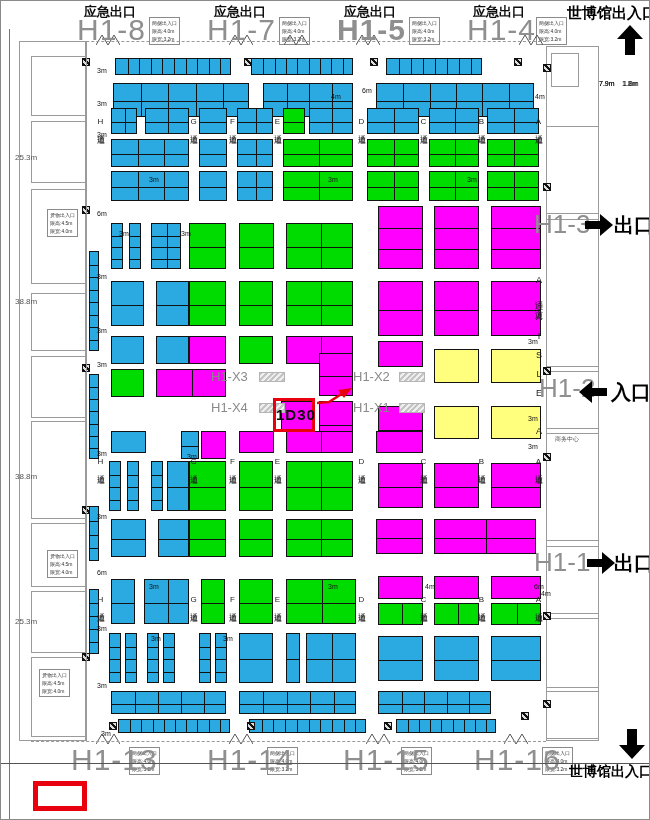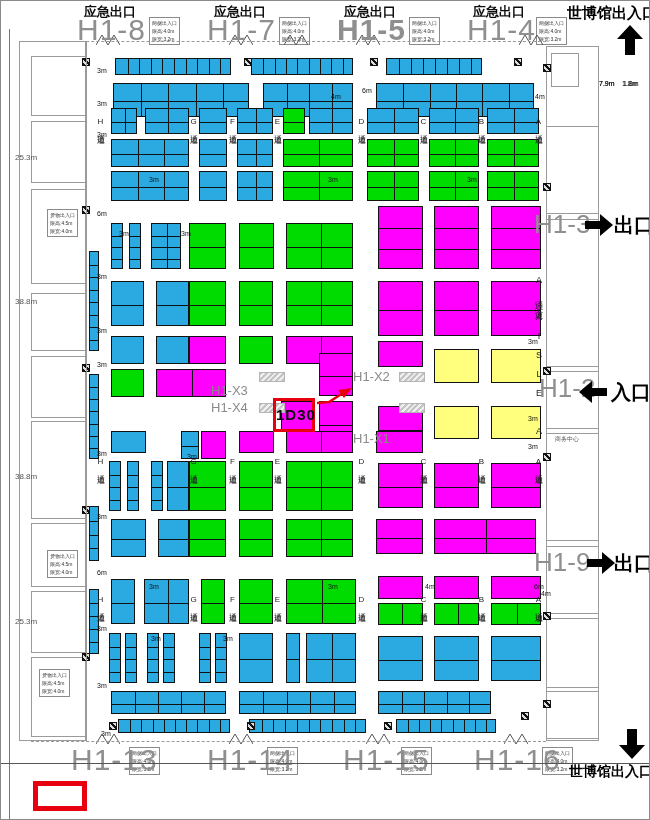--- a/index.html
+++ b/index.html
@@ -734,21 +734,21 @@
   <div class="aisle-long" style="left:531px;top:274px;height:290px;">A通道AISLE A</div>
 
   <span class="hall-mid" style="left:538px;top:374px;">H1-2</span>
   <div class="abs" style="left:578px;top:380px;">
     <svg width="28" height="22">
         <polygon points="0,11 13,0 13,7 28,7 28,15 13,15 13,22" fill="#000"></polygon>
       </svg>
   </div>
   <span class="exitlbl" style="left:610px;top:378px;">入口</span>
 
-  <span class="hall-mid" style="left:533px;top:548px;">H1-9</span>
+  <span class="hall-mid" style="left:533px;top:548px;">H1-1</span>
   <div class="abs" style="left:586px;top:551px;">
     <svg width="28" height="22">
         <polygon points="28,11 15,0 15,7 0,7 0,15 15,15 15,22" fill="#000"></polygon>
       </svg>
   </div>
   <span class="exitlbl" style="left:613px;top:549px;">出口</span>
 
   <span class="roomtxt" style="left:554px;top:434px;">商务中心</span>
 
   <span class="hall" style="left:70px;top:744px;">H1-13</span>
@@ -763,27 +763,27 @@
   <span class="gate" style="left:568px;top:762px;font-size:14px;">世博馆出入口</span>
 
   <span class="meas" style="left:14px;top:152px;">25.3m</span>
   <span class="meas" style="left:14px;top:296px;">38.8m</span>
   <span class="meas" style="left:14px;top:471px;">38.8m</span>
   <span class="meas" style="left:14px;top:616px;">25.3m</span>
 
   <span class="dim" style="left:598px;top:79px;">7.9m</span>
   <span class="dim" style="left:622px;top:79px;">1.8m</span>
 
-  <span class="xlabel" style="left:210px;top:369px;margin-top:14px;">H1-X3</span>
+  <span class="xlabel" style="left:210px;top:369px;">H1-X3</span>
   <div class="hatch" style="left:258px;top:371px;width:26px;height:10px;"></div>
   <span class="xlabel" style="left:352px;top:369px;">H1-X2</span>
   <div class="hatch" style="left:398px;top:371px;width:26px;height:10px;"></div>
   <span class="xlabel" style="left:210px;top:400px;">H1-X4</span>
   <div class="hatch" style="left:258px;top:402px;width:26px;height:10px;"></div>
-  <span class="xlabel" style="left:352px;top:400px;margin-top:31px;">H1-X1</span>
+  <span class="xlabel" style="left:352px;top:400px;">H1-X1</span>
   <div class="hatch" style="left:398px;top:402px;width:26px;height:10px;"></div>
 
   <div class="redbox" style="left:272px;top:397px;width:42px;height:34px;"></div>
   <span class="boothid" style="left:275px;top:405px;">1D30</span>
   <div class="abs" style="left:314px;top:384px;">
     <svg width="38" height="20">
       <path d="M2,18 L14,17 L28,8" stroke="#e8000f" stroke-width="2.5" fill="none"></path>
       <polygon points="37,3 23,5 29,13" fill="#e8000f"></polygon>
     </svg>
   </div>

